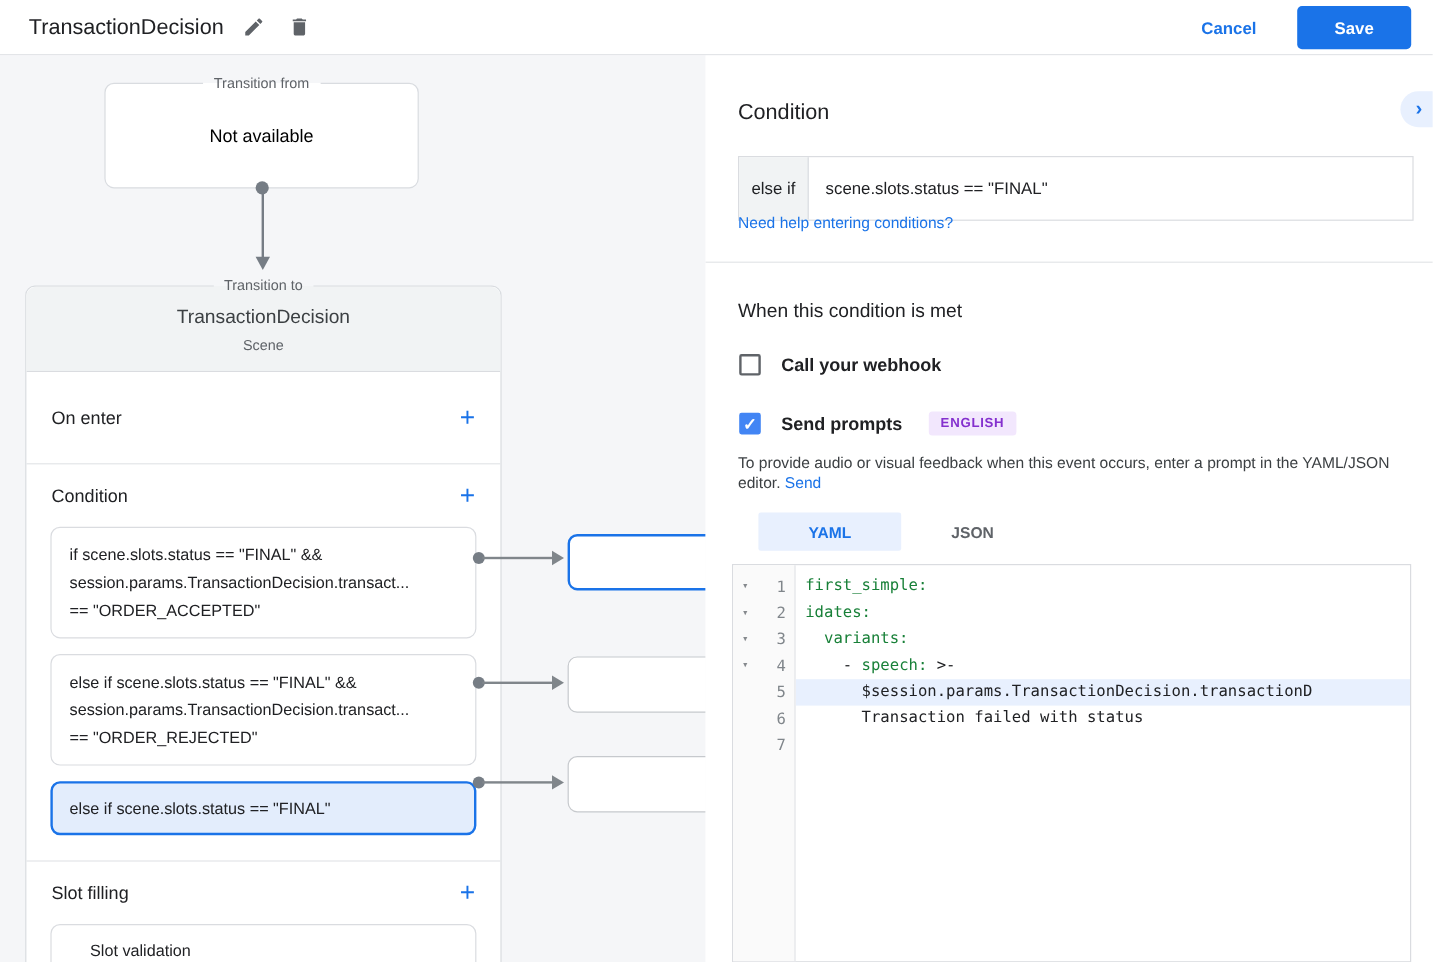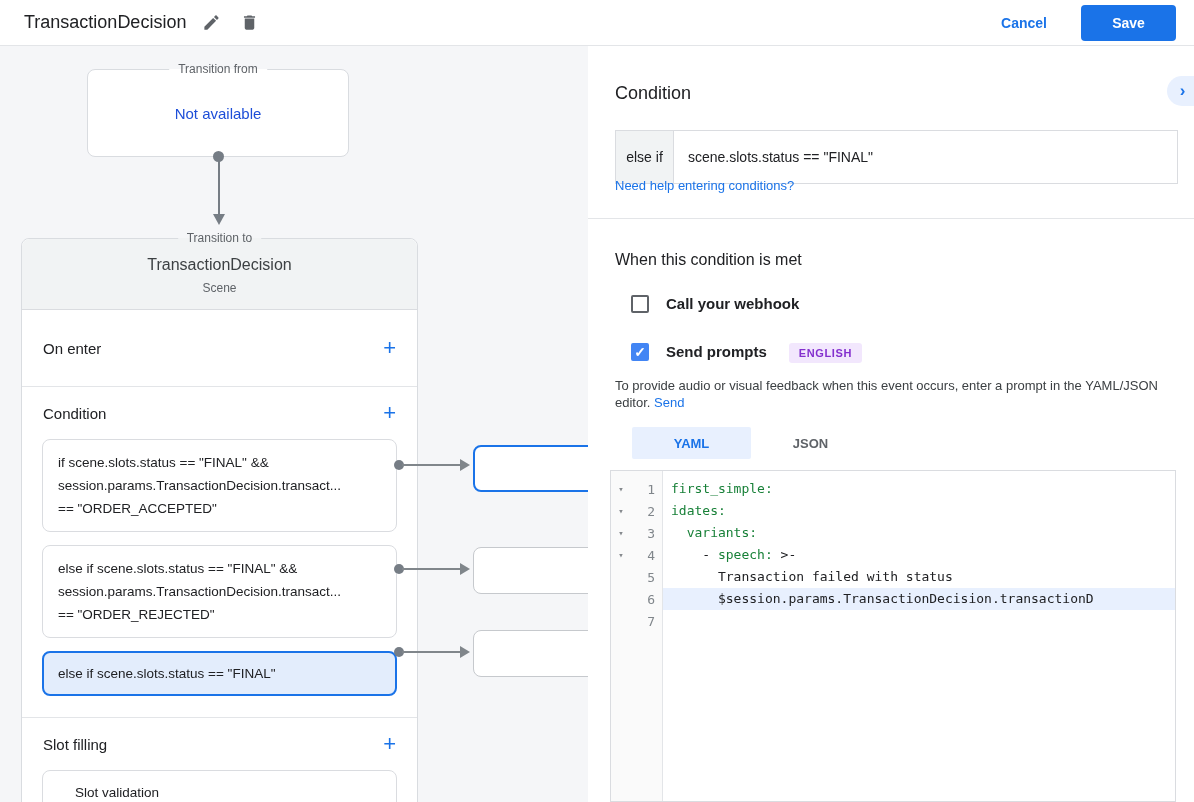--- a/index.html
+++ b/index.html
@@ -21,21 +21,21 @@
 
   
   .flow { position:absolute; left:0; top:46px; width:588px; height:756px; background:#f5f6f8; overflow:hidden; }
 
   .tfrom-box { position:absolute; left:87px; top:23px; width:262px; height:88px; background:#fff;
                border:1px solid #d9dce0; border-radius:8px; display:flex; align-items:center; justify-content:center; }
   .legend { position:absolute; top:-8px; left:50%; transform:translateX(-50%); font-size:12px; color:#5f6368;
             padding:0 9px; white-space:nowrap; }
   .legend-from { background:linear-gradient(to bottom,#f5f6f8 50%,#ffffff 50%); }
   .legend-to { background:linear-gradient(to bottom,#f5f6f8 50%,#f1f3f4 50%); }
-  .tfrom-value { font-size:15px; color:#1d4ed8; }
+  .tfrom-value { font-size:15px; color:#000000; }
 
   .vdot { position:absolute; left:213px; top:105px; width:11px; height:11px; border-radius:50%; background:#767d85; }
   .vline { position:absolute; left:217.5px; top:112px; width:2px; height:58px; background:#767d85; }
   .varrow { position:absolute; left:212.5px; top:168px; width:0; height:0;
             border-left:6px solid transparent; border-right:6px solid transparent; border-top:11px solid #767d85; }
 
   .tto { position:absolute; left:21px; top:192px; width:397px; height:612px; background:#fff;
          border:1px solid #d9dce0; border-radius:8px; }
   .tto-header { background:#f1f3f4; border-bottom:1px solid #dadce0; border-radius:8px 8px 0 0;
                 height:71px; text-align:center; padding-top:17px; }
@@ -71,21 +71,21 @@
   .cond-input-row { position:absolute; left:27px; top:84px; width:563px; height:54px;
                     border:1px solid #dadce0; display:flex; align-items:stretch; background:#fff; }
   .cond-prefix { width:58px; background:#f1f3f4; border-right:1px solid #dadce0; display:flex;
                  align-items:center; justify-content:center; font-size:14px; color:#202124; }
   .cond-value { flex:1; border:none; outline:none; font-size:14px; color:#202124; padding:0 14px;
                 font-family:inherit; background:transparent; }
   .help-link { position:absolute; left:27px; top:132px; font-size:13px; color:#1a73e8; text-decoration:none; cursor:pointer; }
   .panel-divider { position:absolute; left:0; top:172px; width:606px; border-top:1px solid #e3e5e8; }
   .when-heading { position:absolute; left:27px; top:205px; font-size:16px; color:#202124; }
 
-  .check-row { position:absolute; left:43px; display:flex; align-items:flex-start; }
+  .check-row { position:absolute; left:28px; display:flex; align-items:center; }
   .checkbox { width:18px; height:18px; border:2px solid #5f6368; border-radius:2px; background:#fff;
               cursor:pointer; flex:none; }
   .checkbox.checked { background:#4285f4; border-color:#4285f4; color:#fff; font-size:14px; font-weight:700;
                       display:flex; align-items:center; justify-content:center; line-height:1; }
   .check-label { font-size:15px; font-weight:700; color:#202124; margin-left:17px; }
   .lang-badge { margin-left:22px; background:#f2e7fd; color:#8430ce; font-size:11px; font-weight:700;
                 letter-spacing:0.6px; padding:4px 10px; border-radius:3px; }
   .prompt-desc { position:absolute; left:27px; top:331px; width:556px; font-size:13px; color:#3c4043; line-height:17px; }
   .inline-help { color:#1a73e8; text-decoration:none; cursor:pointer; }
 
@@ -252,18 +252,18 @@
       <div class="gutter-row">
           <span class="fold"></span>
           <span class="lnum">7</span>
         </div>
     </div>
     <div class="code">
       <div class="code-line"><span></span><span class="yk">first_simple:</span><span></span></div>
       <div class="code-line"><span></span><span class="yk">idates:</span><span></span></div>
       <div class="code-line"><span>  </span><span class="yk">variants:</span><span></span></div>
       <div class="code-line"><span>    - </span><span class="yk">speech:</span><span> &gt;-</span></div>
+      <div class="code-line hl"><span>      </span><span class="yk"></span><span>$session.params.TransactionDecision.transactionD</span></div>
       <div class="code-line"><span>      </span><span class="yk"></span><span>Transaction failed with status</span></div>
-      <div class="code-line hl"><span>      </span><span class="yk"></span><span>$session.params.TransactionDecision.transactionD</span></div>
       <div class="code-line"><span></span><span class="yk"></span><span></span></div>
     </div>
   </div>
 </div>
 
 </body></html>

